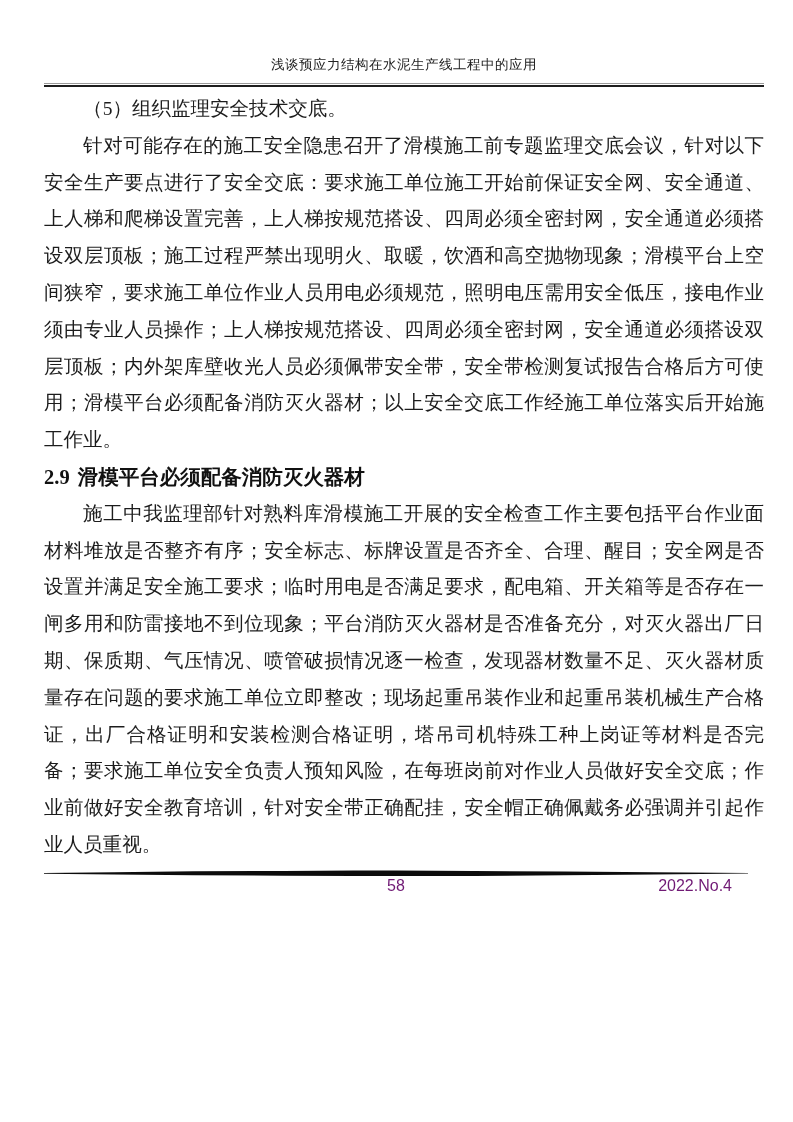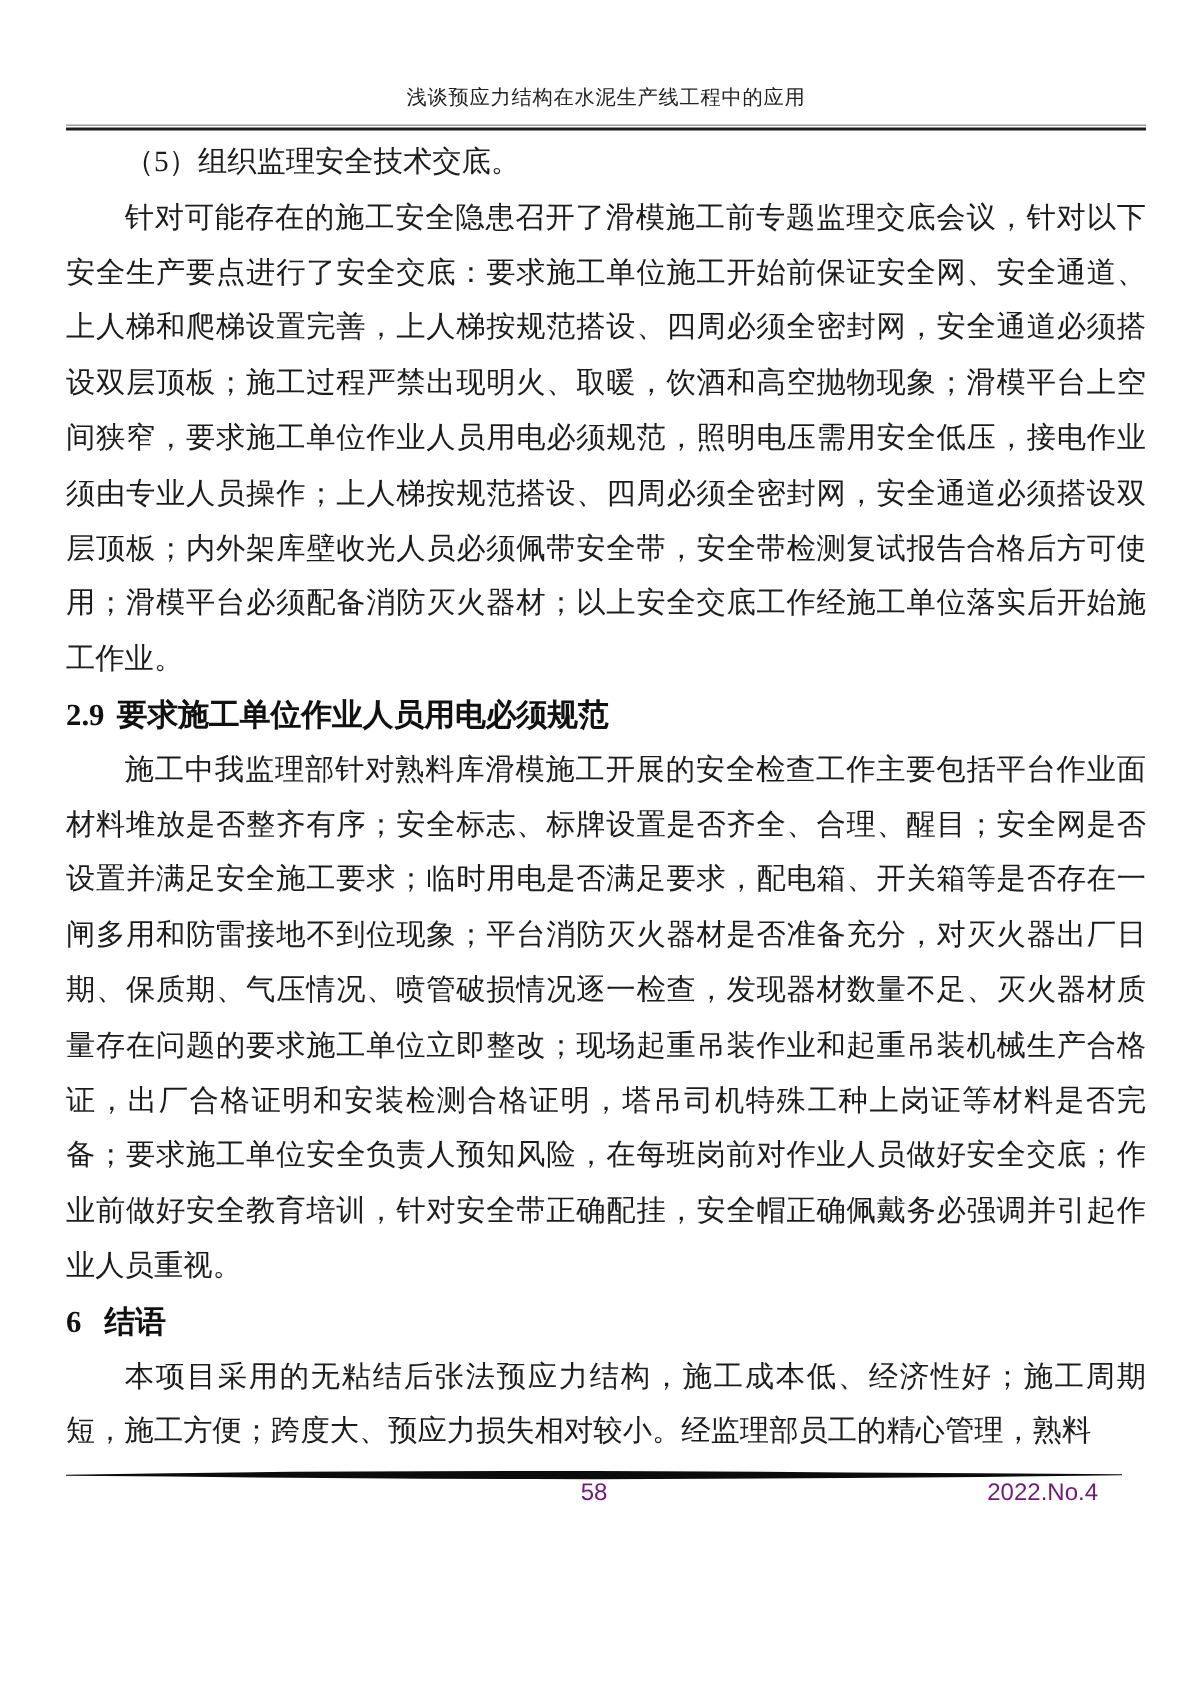--- a/index.html
+++ b/index.html
@@ -95,31 +95,27 @@
 
   <div class="head-rule"></div>
 
   <div class="content">
 
     <p class="para">（5）组织监理安全技术交底。</p>
 
     <p class="para">针对可能存在的施工安全隐患召开了滑模施工前专题监理交底会议，针对以下安全生产要点进行了安全交底：要求施工单位施工开始前保证安全网、安全通道、上人梯和爬梯设置完善，上人梯按规范搭设、四周必须全密封网，安全通道必须搭设双层顶板；施工过程严禁出现明火、取暖，饮酒和高空抛物现象；滑模平台上空间狭窄，要求施工单位作业人员用电必须规范，照明电压需用安全低压，接电作业须由专业人员操作；上人梯按规范搭设、四周必须全密封网，安全通道必须搭设双层顶板；内外架库壁收光人员必须佩带安全带，安全带检测复试报告合格后方可使用；滑模平台必须配备消防灭火器材；以上安全交底工作经施工单位落实后开始施工作业。</p>
 
     <h2 class="heading">
-      <span class="h-num">2.9</span><span class="h-title">要求施工单位作业人员用电必须规范</span>
+      <span class="h-num">2.9</span><span class="h-title">滑模平台必须配备消防灭火器材</span>
     </h2>
 
     <p class="para">施工中我监理部针对熟料库滑模施工开展的安全检查工作主要包括平台作业面材料堆放是否整齐有序；安全标志、标牌设置是否齐全、合理、醒目；安全网是否设置并满足安全施工要求；临时用电是否满足要求，配电箱、开关箱等是否存在一闸多用和防雷接地不到位现象；平台消防灭火器材是否准备充分，对灭火器出厂日期、保质期、气压情况、喷管破损情况逐一检查，发现器材数量不足、灭火器材质量存在问题的要求施工单位立即整改；现场起重吊装作业和起重吊装机械生产合格证，出厂合格证明和安装检测合格证明，塔吊司机特殊工种上岗证等材料是否完备；要求施工单位安全负责人预知风险，在每班岗前对作业人员做好安全交底；作业前做好安全教育培训，针对安全带正确配挂，安全帽正确佩戴务必强调并引起作业人员重视。</p>
 
 
-    <h2 class="heading heading-wide-gap">
-      <span class="h-num">6</span><span class="h-title">结语</span>
-    </h2>
 
-    <p class="para">本项目采用的无粘结后张法预应力结构，施工成本低、经济性好；施工周期短，施工方便；跨度大、预应力损失相对较小。经监理部员工的精心管理，熟料</p>
 
   </div>
 
   <div class="footer">
     <svg class="footer-rule-svg" viewBox="0 0 704 7" preserveAspectRatio="none" aria-hidden="true">
       <polygon fill="#0c0c0c" points="0,3.1 70,2.2 150,1.2 240,0.9 310,0.6 352,0.6 430,1.0 520,1.6 610,2.2 704,2.9 704,3.5 610,4.6 520,5.3 430,5.9 352,6.1 310,6.0 240,5.8 150,5.2 70,4.4 0,3.8"></polygon>
     </svg>
     <div class="footer-row">
       <span class="page-num">58</span>
       <span class="issue">2022.No.4</span>

